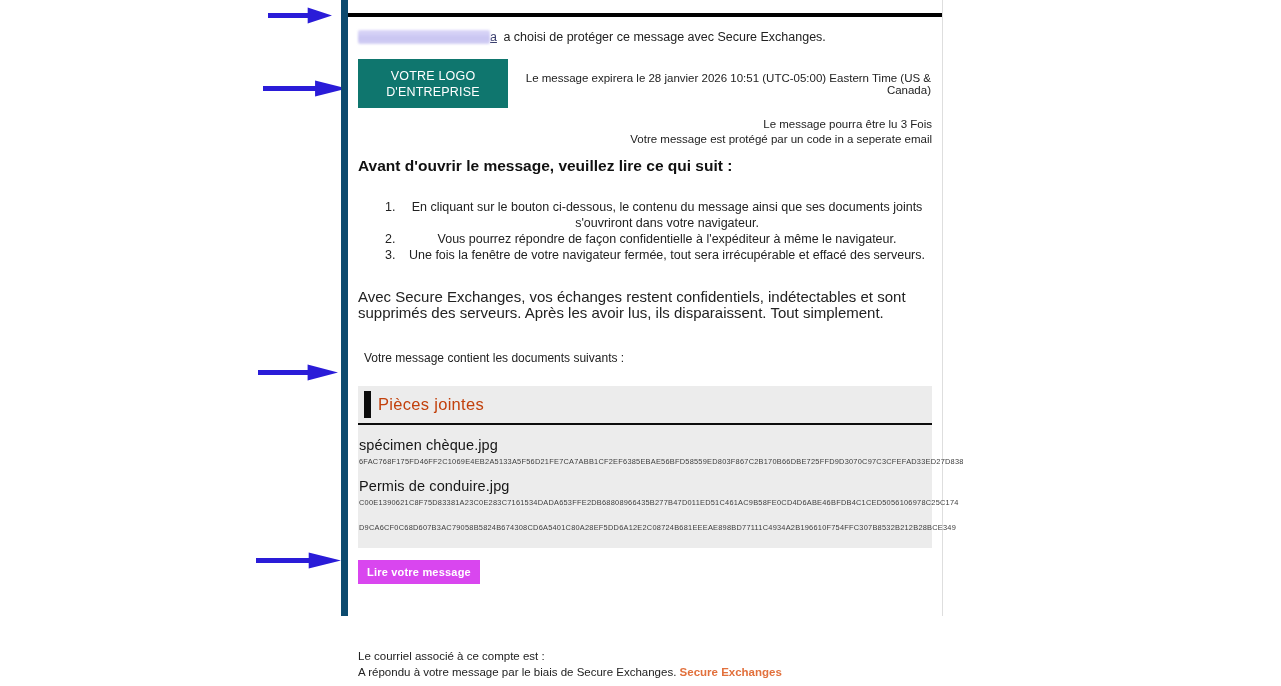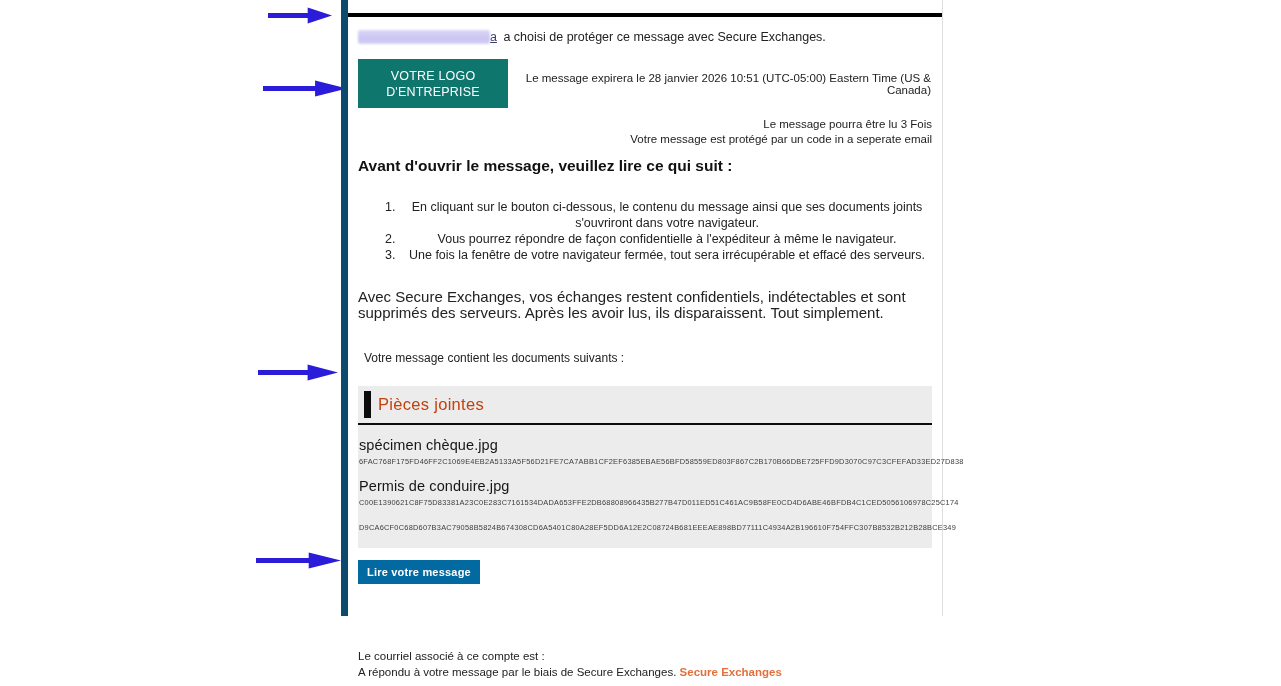--- a/index.html
+++ b/index.html
@@ -147,21 +147,21 @@
     margin-top: 4px;
     font-size: 7.4px;
     letter-spacing: 0.24px;
     color: #3c3c3c;
     white-space: nowrap;
   }
   
   .read-btn {
     margin-top: 12px;
     display: inline-block;
-    background: #0369a1;
+    background: #d946ef;
     color: #ffffff;
     font-family: "Liberation Sans", sans-serif;
     font-size: 11px;
     font-weight: bold;
     letter-spacing: 0.2px;
     padding: 6px 9px;
     border: none;
     cursor: pointer;
   }
   

